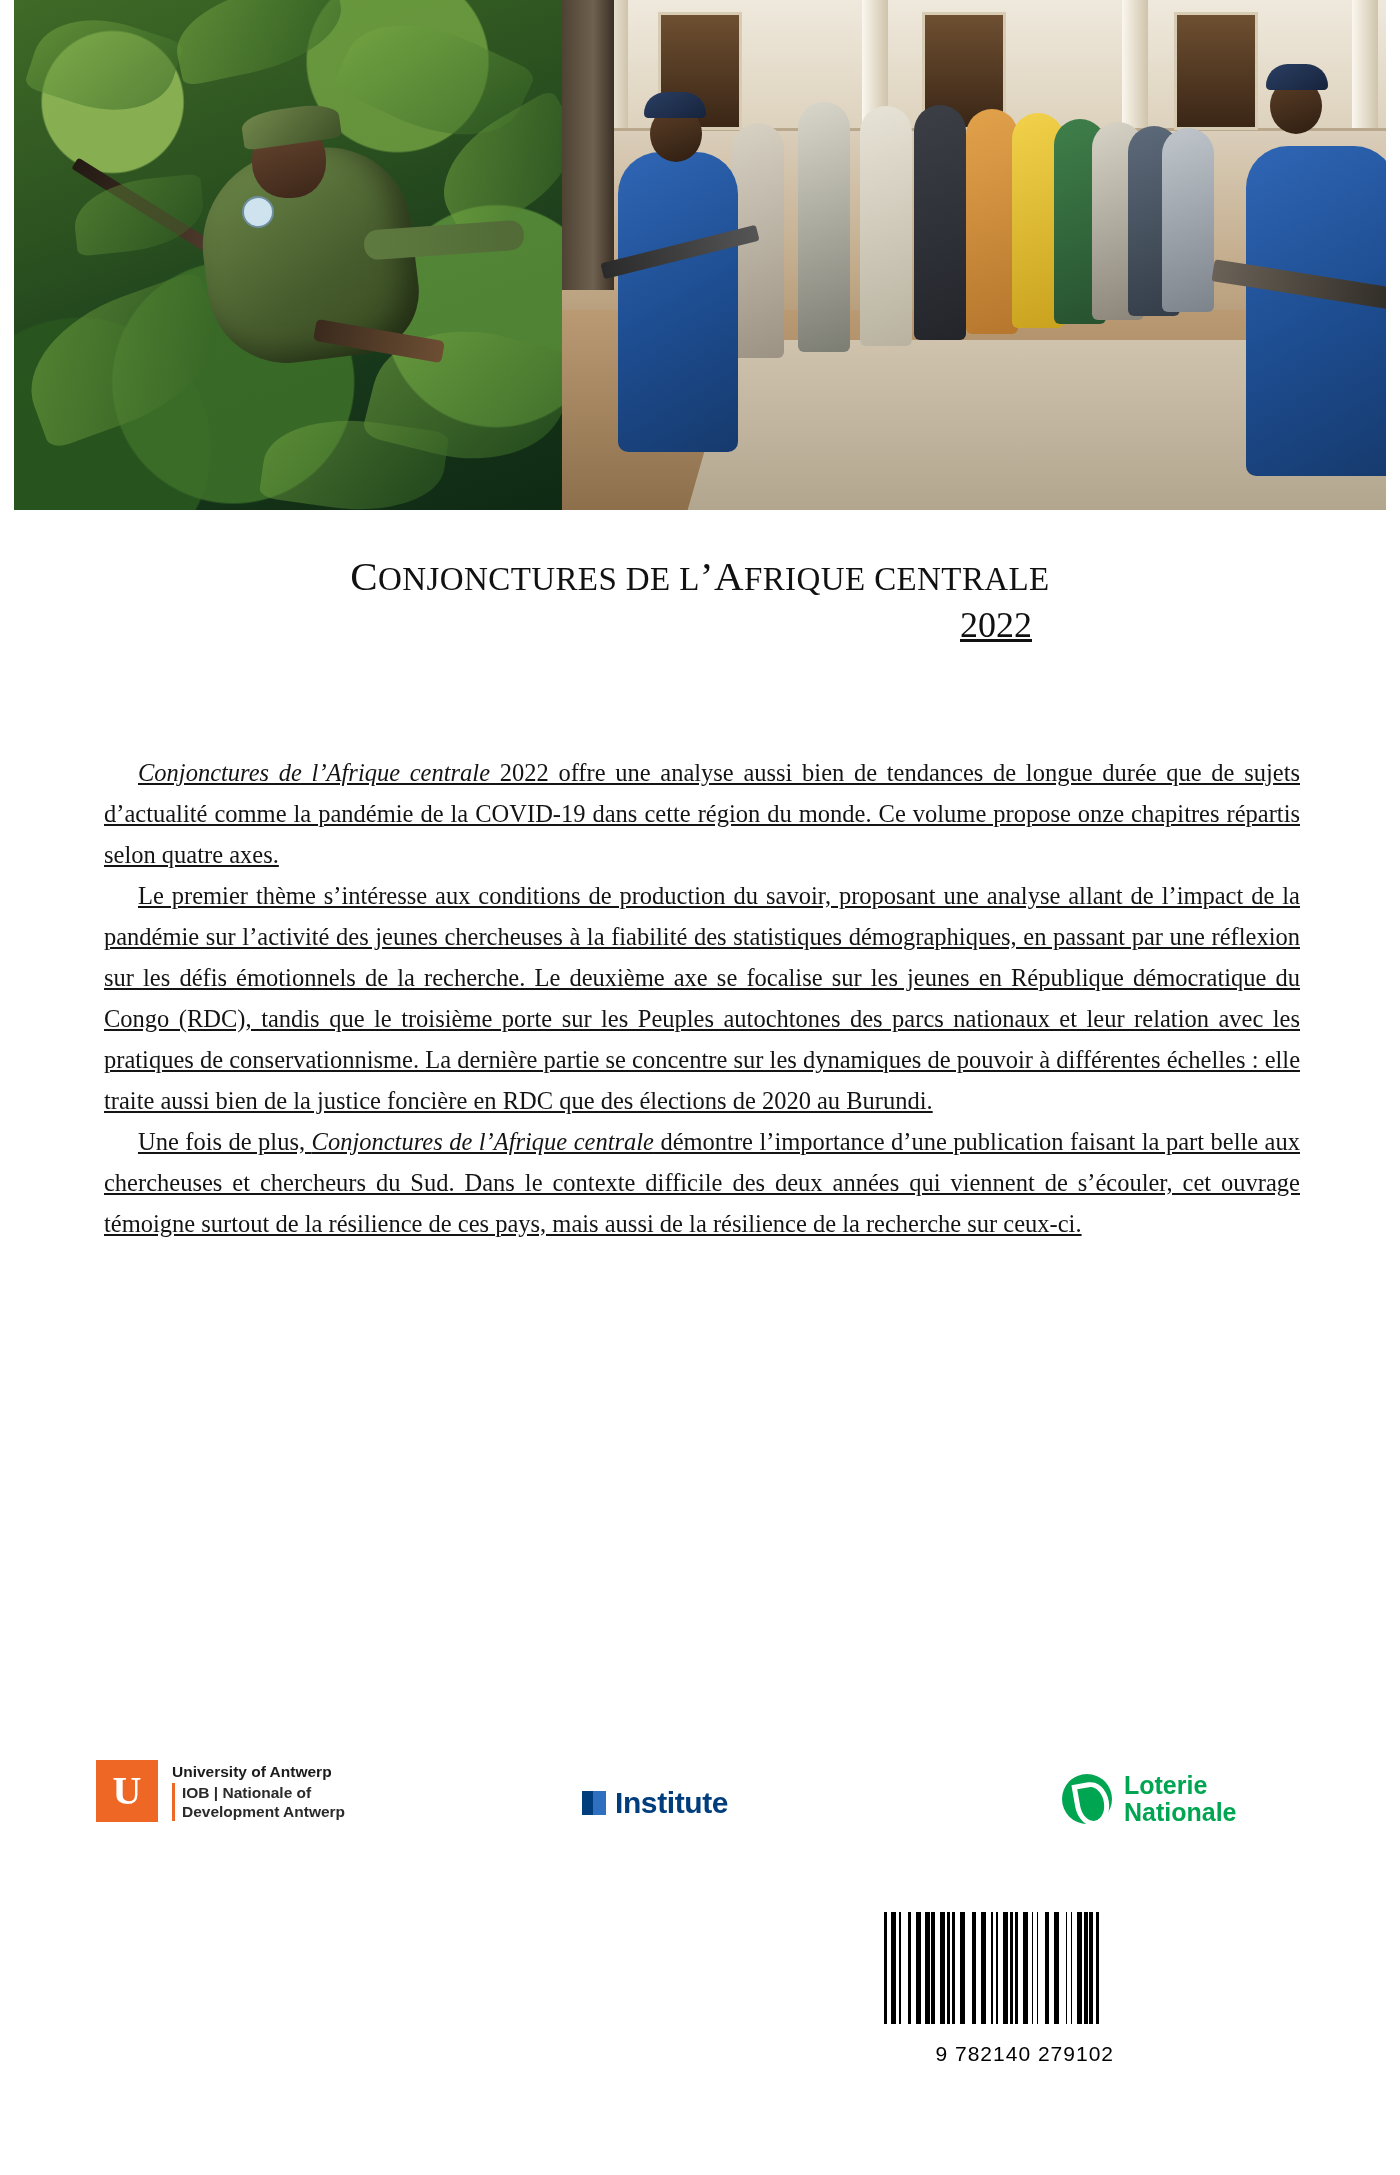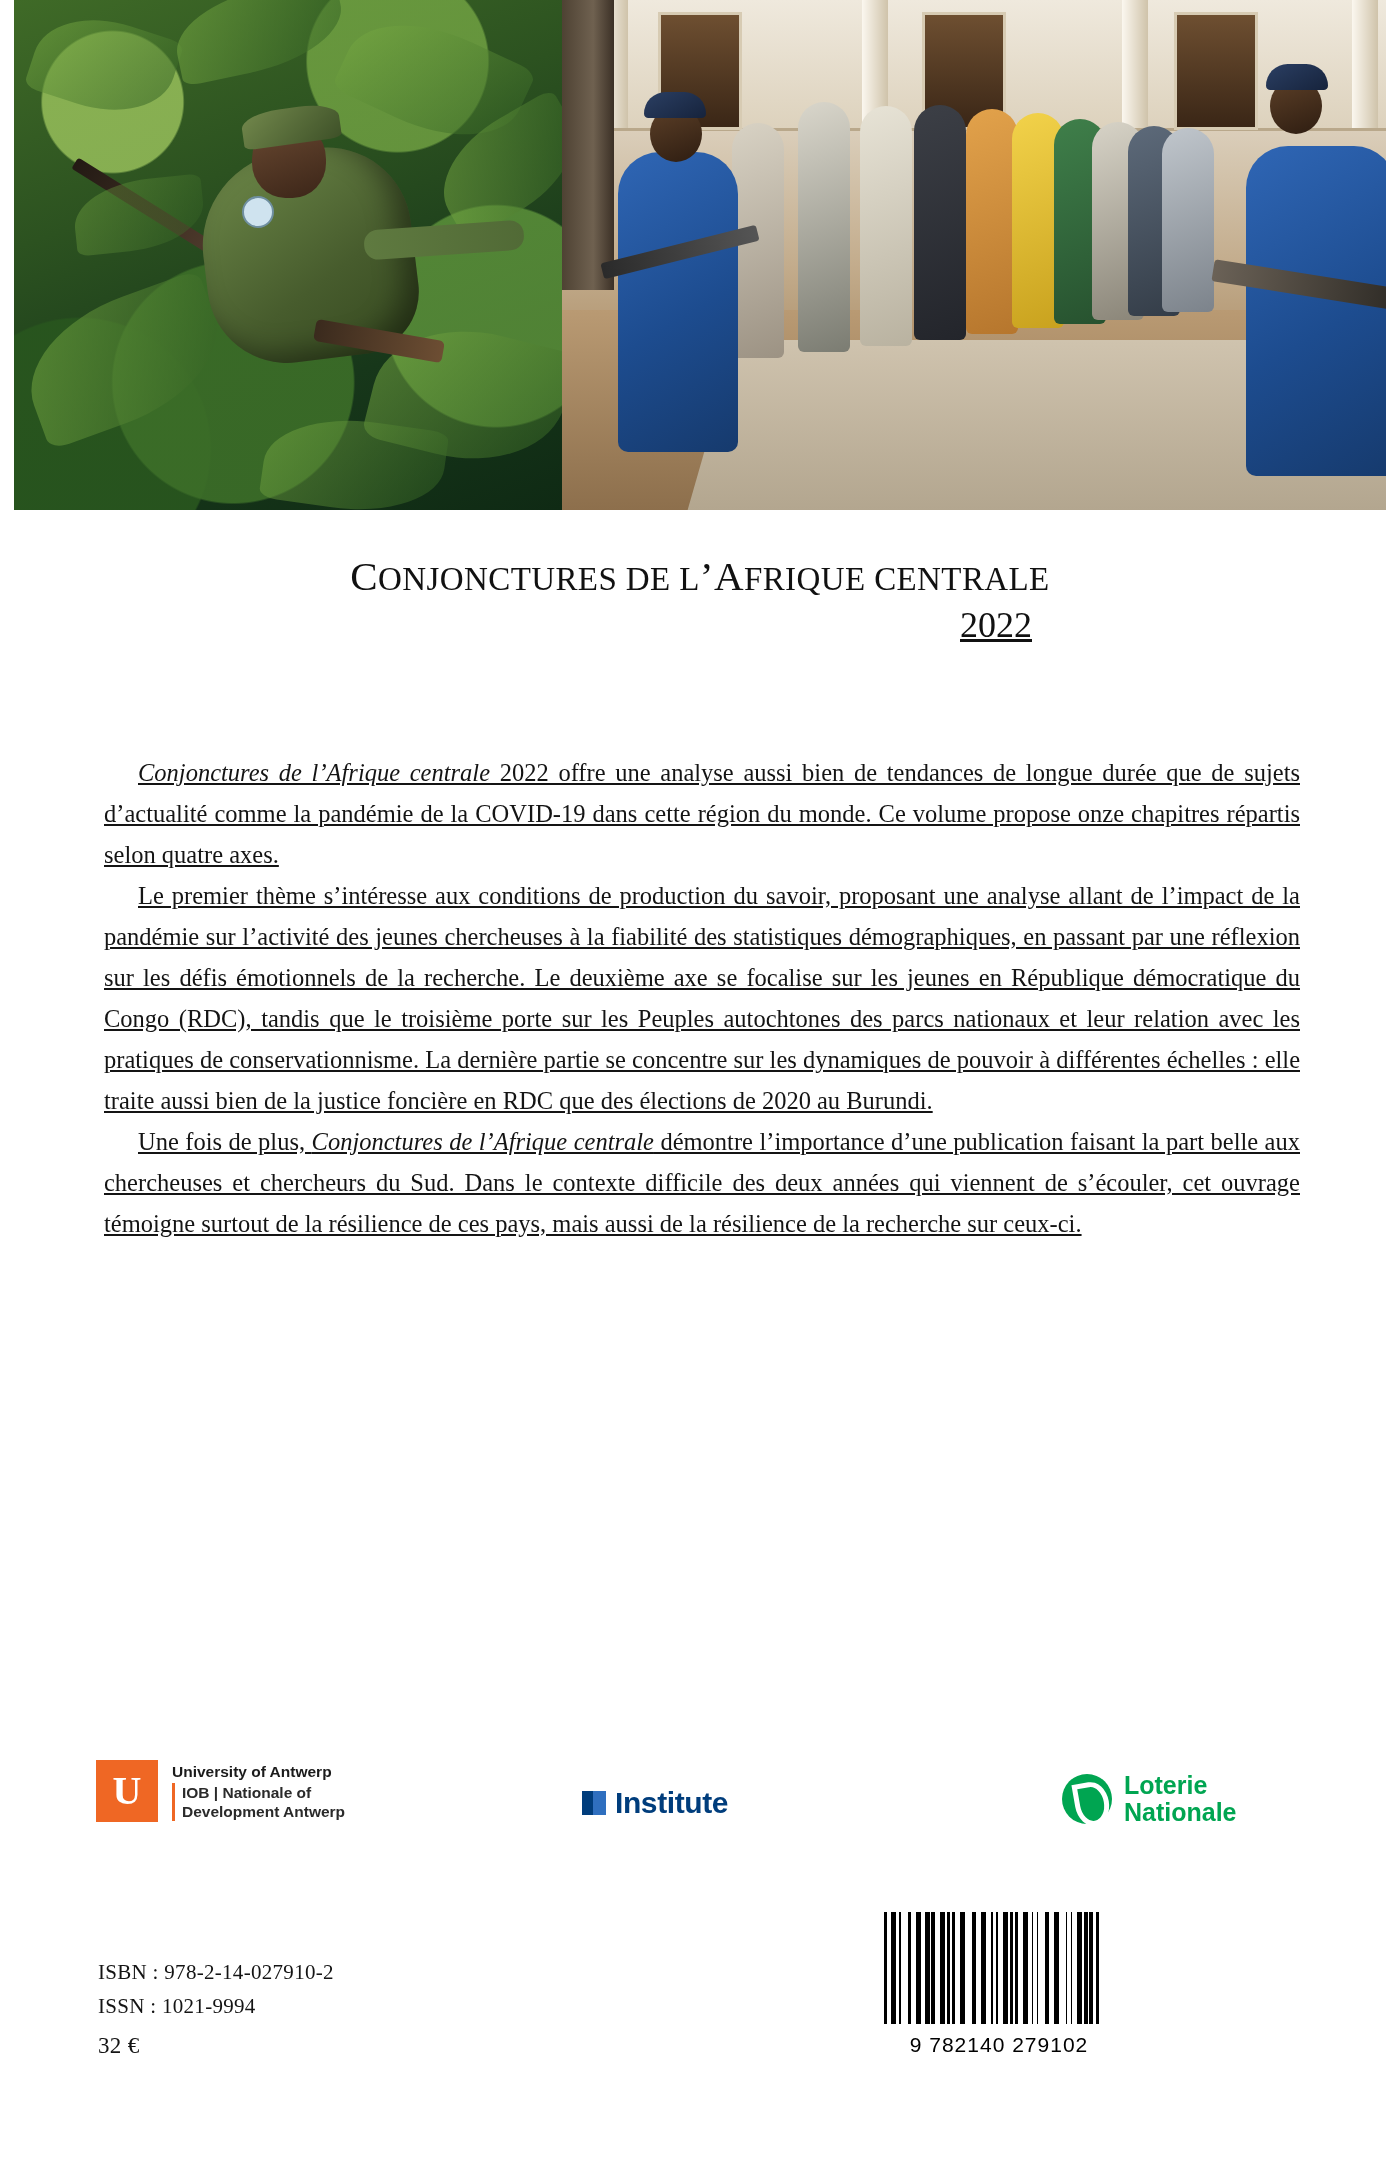--- a/index.html
+++ b/index.html
@@ -349,22 +349,22 @@
     height: 112px;
     display: flex;
     align-items: flex-end;
     gap: 0;
   }
   .bars i { display: block; background: #000; height: 100%; }
   .barcode-num {
     font-family: "Liberation Sans", sans-serif;
     font-size: 21px;
     letter-spacing: 1px;
-    margin-top: 9px;
-    text-align: center;
+    margin-top: 18px;
+    text-align: right;
     color: #000;
   }
 </style>
 </head>
 <body>
 
 <div class="page">
 
   <div class="photo-band">
 
@@ -459,25 +459,20 @@
 
     <div class="logo-loterie">
       <span class="lot-mark"></span>
       <span class="lot-text">
         <span style="display:block">Loterie</span>
         <span style="display:block">Nationale</span>
       </span>
     </div>
   </div>
 
-  <div class="meta">
-    <div>ISBN : 978-2-14-027910-2</div>
-    <div>ISSN : 1021-9994</div>
-    <span class="price">32 €</span>
-  </div>
 
   <div class="barcode">
     <div class="bars" id="barcode-bars">
         <i style="width:3.4px;background:#000"></i>
         <i style="width:3.4px;background:transparent"></i>
         <i style="width:3.4px;background:#000"></i>
         <i style="width:1.7px;background:#000"></i>
         <i style="width:3.4px;background:transparent"></i>
         <i style="width:1.7px;background:#000"></i>
         <i style="width:6.8px;background:transparent"></i>

